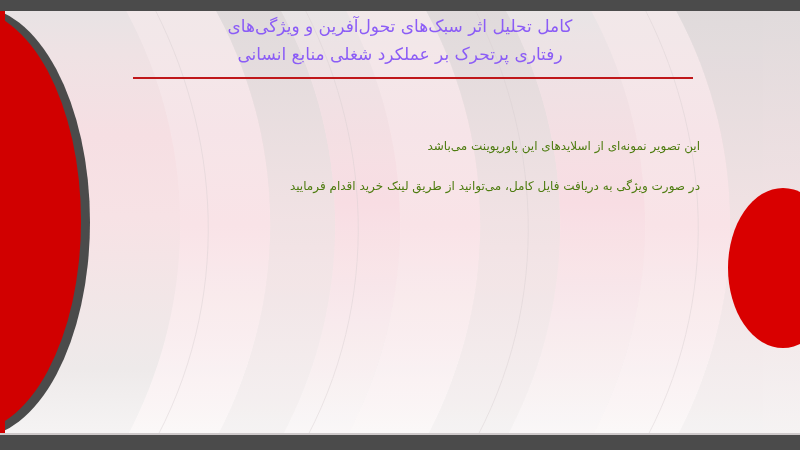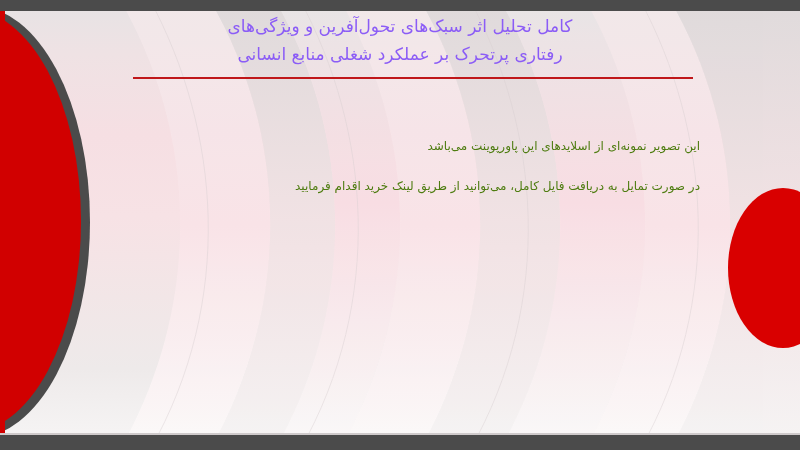--- a/index.html
+++ b/index.html
@@ -206,16 +206,16 @@
   <div class="bar-bottom"></div>
 
   <div class="title-block">
     <div class="title-line">کامل تحلیل اثر سبک‌های تحول‌آفرین و ویژگی‌های</div>
     <div class="title-line">رفتاری پرتحرک بر عملکرد شغلی منابع انسانی</div>
   </div>
   <div class="title-rule"></div>
 
   <div class="body-block">
     <div class="body-line">این تصویر نمونه‌ای از اسلایدهای این پاورپوینت می‌باشد</div>
-    <div class="body-line">در صورت تمایل به دریافت فایل کامل، می‌توانید از طریق لینک خرید اقدام فرمایید</div>
+    <div class="body-line">در صورت ویژگی به دریافت فایل کامل، می‌توانید از طریق لینک خرید اقدام فرمایید</div>
   </div>
 
 </div>
 
 </body></html>

